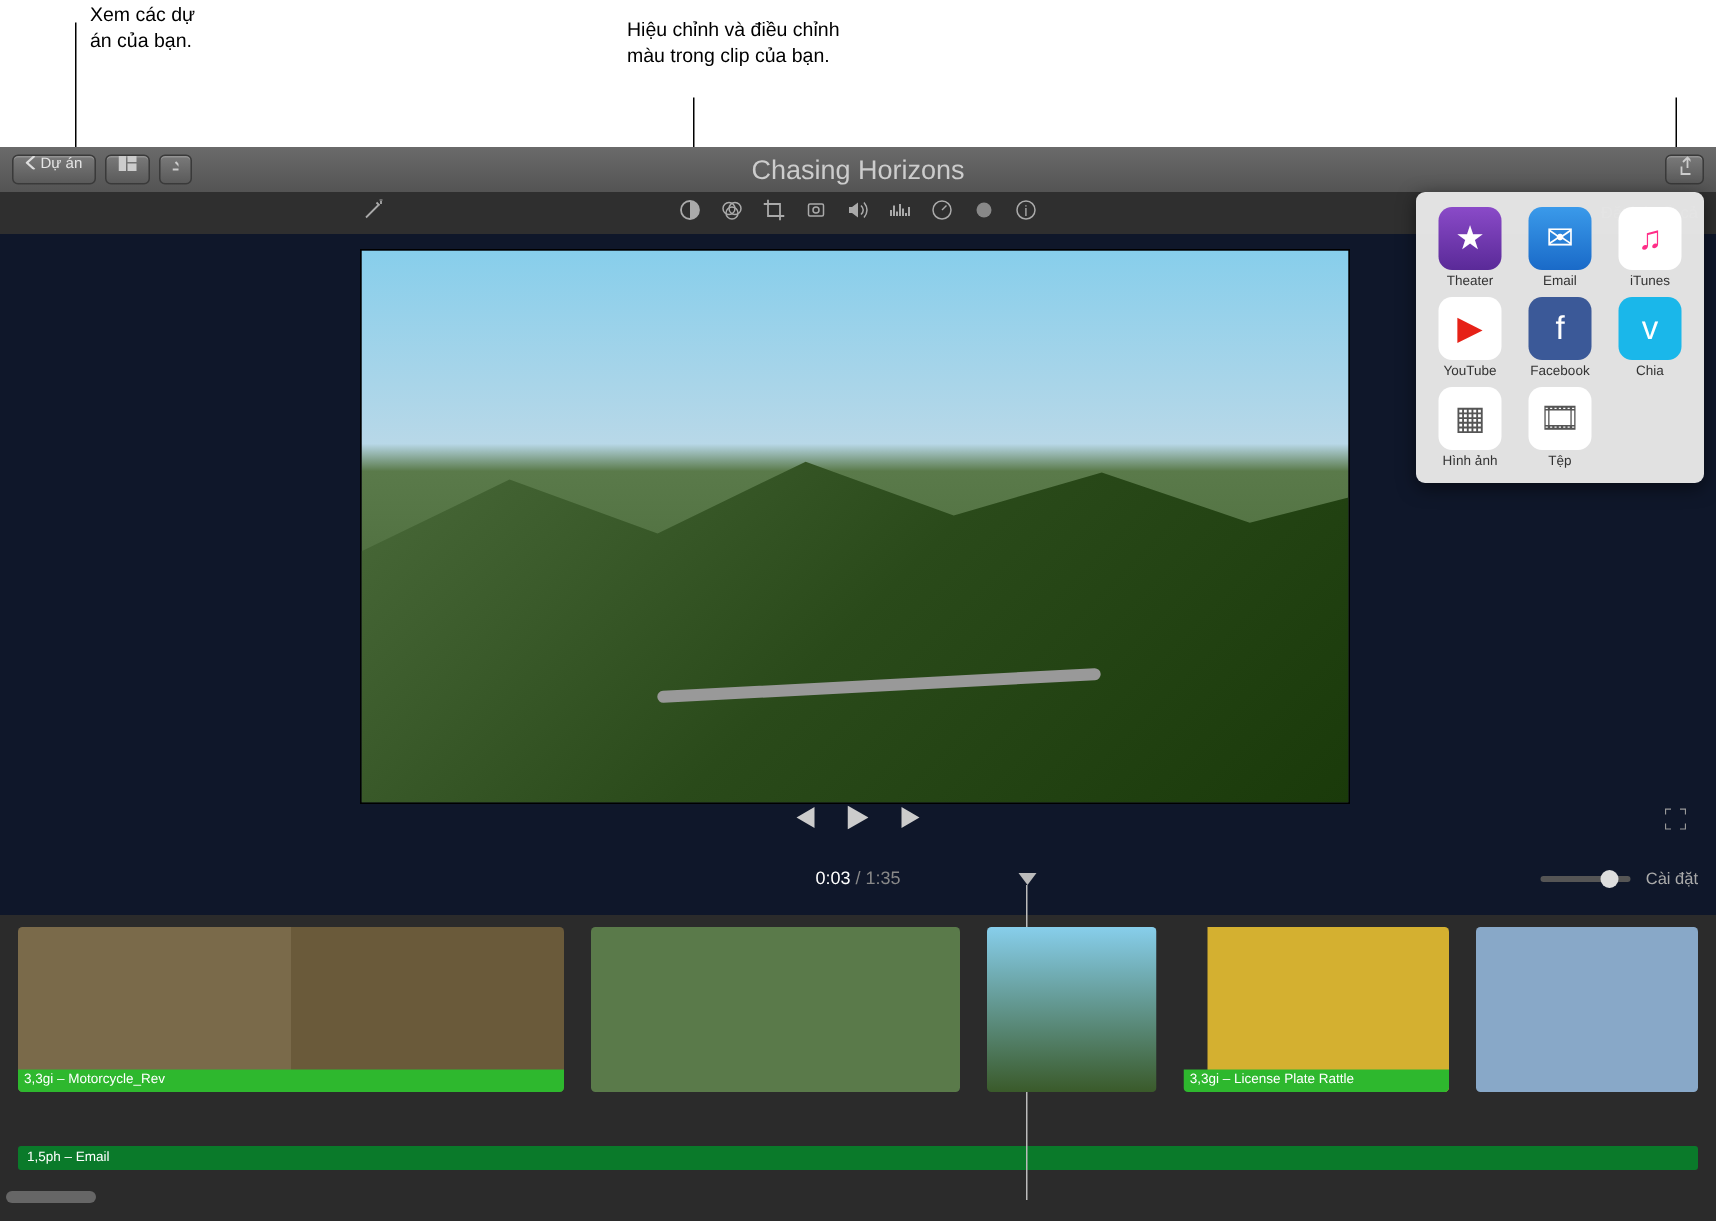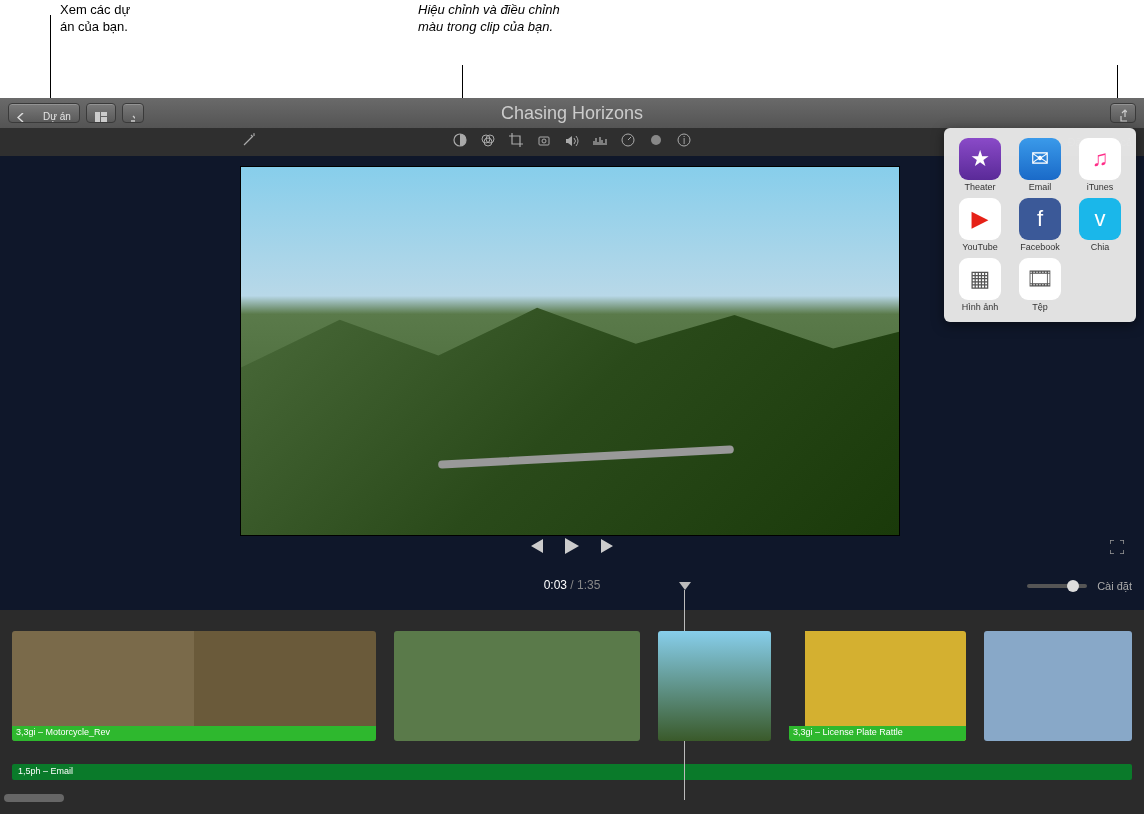--- a/index.html
+++ b/index.html
@@ -2,21 +2,21 @@
 <html><head>
 <meta charset="utf-8">
 <style>
 * { margin: 0; padding: 0; box-sizing: border-box; }
 body { font-family: -apple-system, "Helvetica Neue", Arial, sans-serif; background: #fff; width: 1144px; height: 814px; overflow: hidden; position: relative; }
 .annotations { position: relative; height: 98px; background: #fff; }
 .anno { position: absolute; font-size: 13px; color: #000; line-height: 1.3; }
 .anno-line { position: absolute; width: 1px; background: #000; }
 .app { position: absolute; top: 98px; left: 0; right: 0; bottom: 0; background: #2b2b2b; }
 .toolbar { height: 30px; background: linear-gradient(#6a6a6a,#545454); display: flex; align-items: center; padding: 0 8px; gap: 6px; position: relative; }
-.tbtn { background: linear-gradient(#7a7a7a,#5a5a5a); border: 1px solid #3a3a3a; border-radius: 4px; height: 20px; display: flex; align-items: flex-end; justify-content: center; color: #e5e5e5; font-size: 10px; padding: 0 8px; box-shadow: inset 0 1px 0 rgba(255,255,255,0.2); cursor: pointer; gap: 16px; }
+.tbtn { background: linear-gradient(#7a7a7a,#5a5a5a); border: 1px solid #3a3a3a; border-radius: 4px; height: 20px; display: flex; align-items: flex-start; justify-content: center; color: #e5e5e5; font-size: 10px; padding: 0 8px; box-shadow: inset 0 1px 0 rgba(255,255,255,0.2); cursor: pointer; }
 .tbtn svg { display: block; }
 .toolbar-title { position: absolute; left: 50%; transform: translateX(-50%); color: #ccc; font-size: 18px; }
 .adjust-bar { height: 28px; background: #2f2f2f; display: flex; align-items: center; padding: 0 12px; position: relative; }
 .wand { margin-left: 230px; color: #aaa; }
 .adj-icons { position: absolute; left: 50%; transform: translateX(-50%); display: flex; gap: 14px; align-items: center; }
 .adj-icons span { color: #aaa; cursor: pointer; }
 .reset { position: absolute; right: 12px; color: #aaa; font-size: 11px; cursor: pointer; }
 .viewer { position: relative; height: 454px; background: #0f172a; }
 .preview { position: absolute; left: 240px; top: 10px; width: 660px; height: 370px; background: linear-gradient(#87CEEB 0%, #b8d8e8 35%, #5a7a4a 40%, #3a5a2a 100%); border: 1px solid #000; overflow: hidden; }
 .mountain { position: absolute; bottom: 0; left: 0; right: 0; height: 65%; background: linear-gradient(135deg,#4a6a3a 0%, #2a4a1a 50%, #1a3a0a 100%); clip-path: polygon(0 30%, 15% 10%, 30% 25%, 45% 5%, 60% 20%, 75% 8%, 90% 22%, 100% 15%, 100% 100%, 0 100%); }
@@ -26,41 +26,41 @@
 .fullscr { position: absolute; right: 20px; bottom: 52px; color: #999; cursor: pointer; }
 .timebar { position: absolute; left: 50%; bottom: 18px; transform: translateX(-50%); font-size: 12px; }
 .timebar .cur { color: #fff; }
 .timebar .tot { color: #888; }
 .settings-row { position: absolute; right: 12px; bottom: 18px; display: flex; align-items: center; gap: 10px; }
 .zoom-slider { width: 60px; height: 4px; background: #555; border-radius: 2px; position: relative; }
 .zoom-thumb { position: absolute; right: 8px; top: -4px; width: 12px; height: 12px; background: #ddd; border-radius: 50%; }
 .settings-label { color: #aaa; font-size: 11px; cursor: pointer; }
 .timeline { position: relative; background: #2b2b2b; height: 196px; }
 .clips-row { display: flex; gap: 18px; padding: 8px 12px 0 12px; height: 130px; }
-.clip { position: relative; height: 110px; border-radius: 3px; overflow: hidden; margin-top: 13px; }
+.clip { position: relative; height: 110px; border-radius: 3px; overflow: hidden; }
 .thumbs { display: flex; height: 100%; }
 .thumb { flex: 1; }
 .audio-strip { position: absolute; bottom: 0; left: 0; right: 0; height: 15px; background: #2eb82e; color: #fff; font-size: 9px; padding: 1px 4px; overflow: hidden; white-space: nowrap; }
 .bg-track { margin: 24px 12px 0 12px; height: 16px; background: #0a7a2a; color: #fff; font-size: 9px; padding: 2px 6px; border-radius: 2px; }
 .playhead { position: absolute; top: -20px; left: 684px; width: 1px; height: 210px; background: #bbb; }
 .playhead::before { content: ""; position: absolute; top: -8px; left: -5px; width: 0; height: 0; border-left: 6px solid transparent; border-right: 6px solid transparent; border-top: 8px solid #bbb; }
 .scrollbar { position: absolute; bottom: 4px; left: 4px; width: 60px; height: 8px; background: #666; border-radius: 4px; }
 .share-pop { position: absolute; top: 30px; right: 8px; width: 192px; background: rgba(230,230,230,0.98); border-radius: 6px; padding: 10px 8px; display: grid; grid-template-columns: repeat(3,1fr); gap: 6px 4px; box-shadow: 0 3px 12px rgba(0,0,0,0.5); }
 .share-item { display: flex; flex-direction: column; align-items: center; cursor: pointer; }
 .share-icon { width: 42px; height: 42px; border-radius: 9px; display: flex; align-items: center; justify-content: center; font-size: 22px; color: #fff; margin-bottom: 2px; }
 .share-label { font-size: 9px; color: #333; }
 </style>
 </head>
 <body>
 
 <div class="annotations">
   <div class="anno" style="left:60px; top:2px; white-space:pre;">Xem các dự
 án của bạn.</div>
   <div class="anno-line" style="left:50px; top:15px; height:100px;"></div>
-  <div class="anno" style="left:418px; top:2px; white-space:pre;font-style:italic;">Hiệu chỉnh và điều chỉnh
+  <div class="anno" style="left:418px; top:12px; white-space:pre;">Hiệu chỉnh và điều chỉnh
 màu trong clip của bạn.</div>
   <div class="anno-line" style="left:462px; top:65px; height:75px;"></div>
   <div class="anno-line" style="right:26px; top:65px; height:45px;"></div>
 </div>
 
 <div class="app">
 
   <div class="toolbar">
     <div class="tbtn">
       <svg width="7" height="9" viewBox="0 0 7 9">

